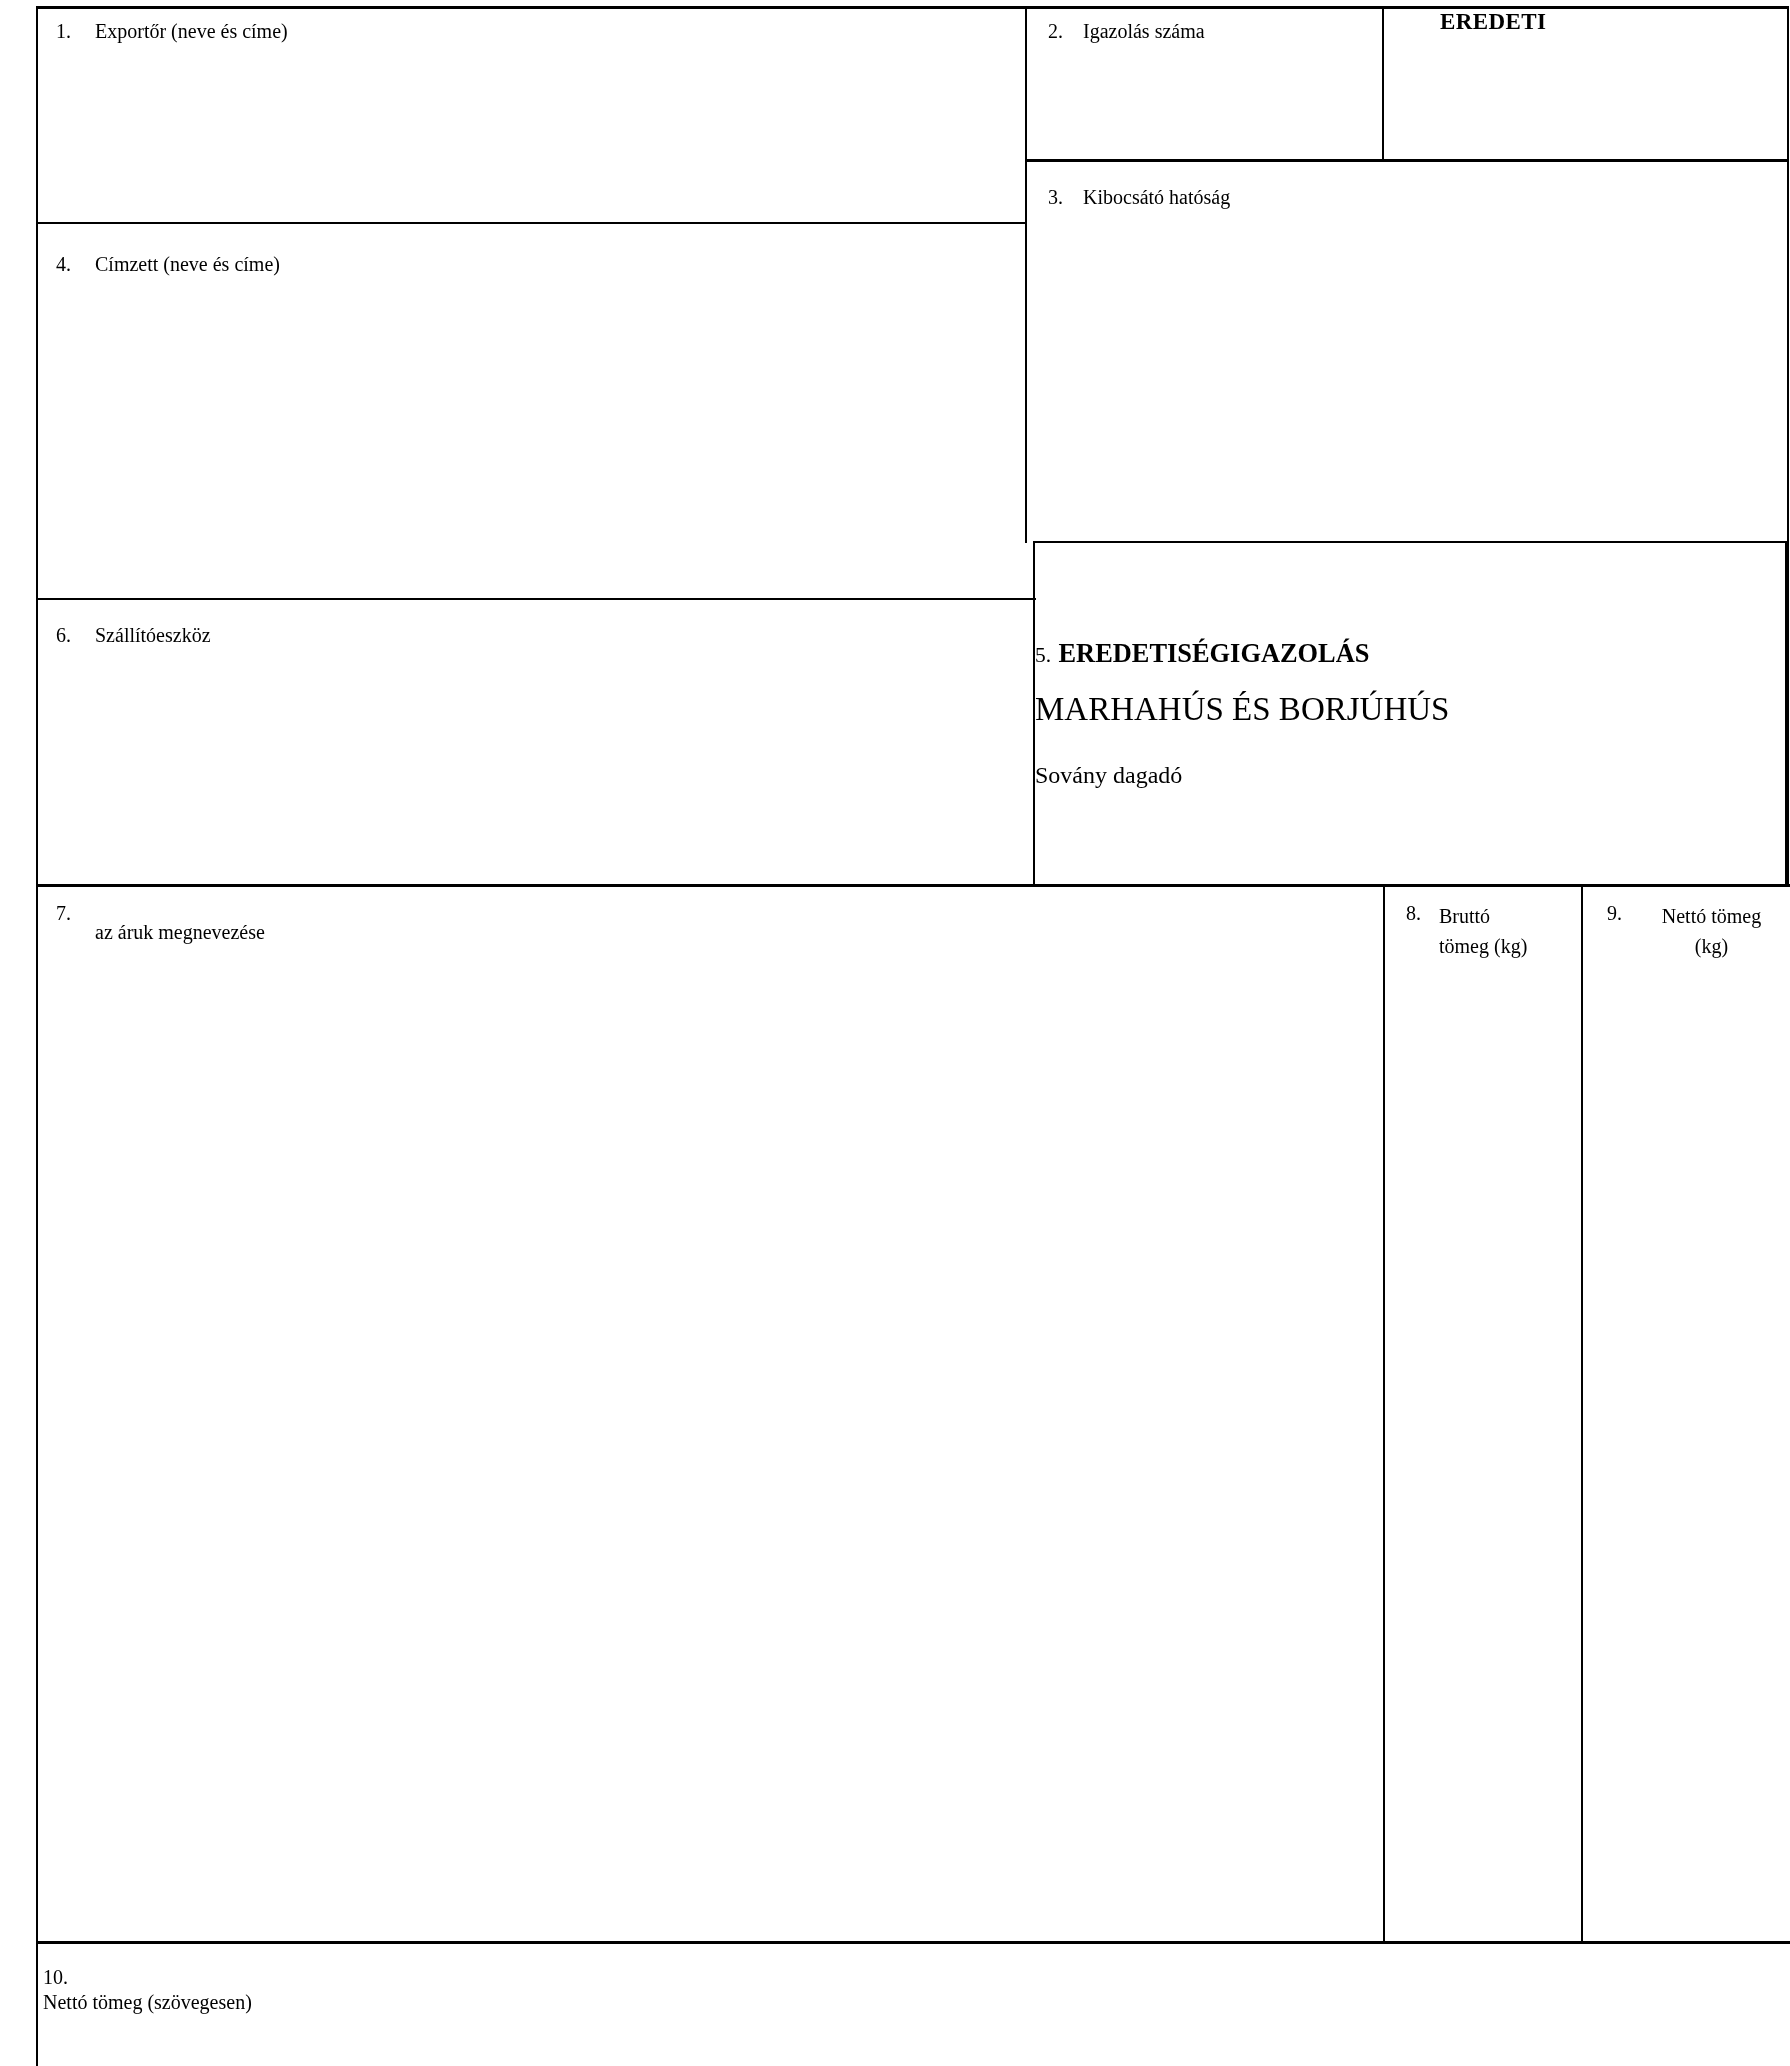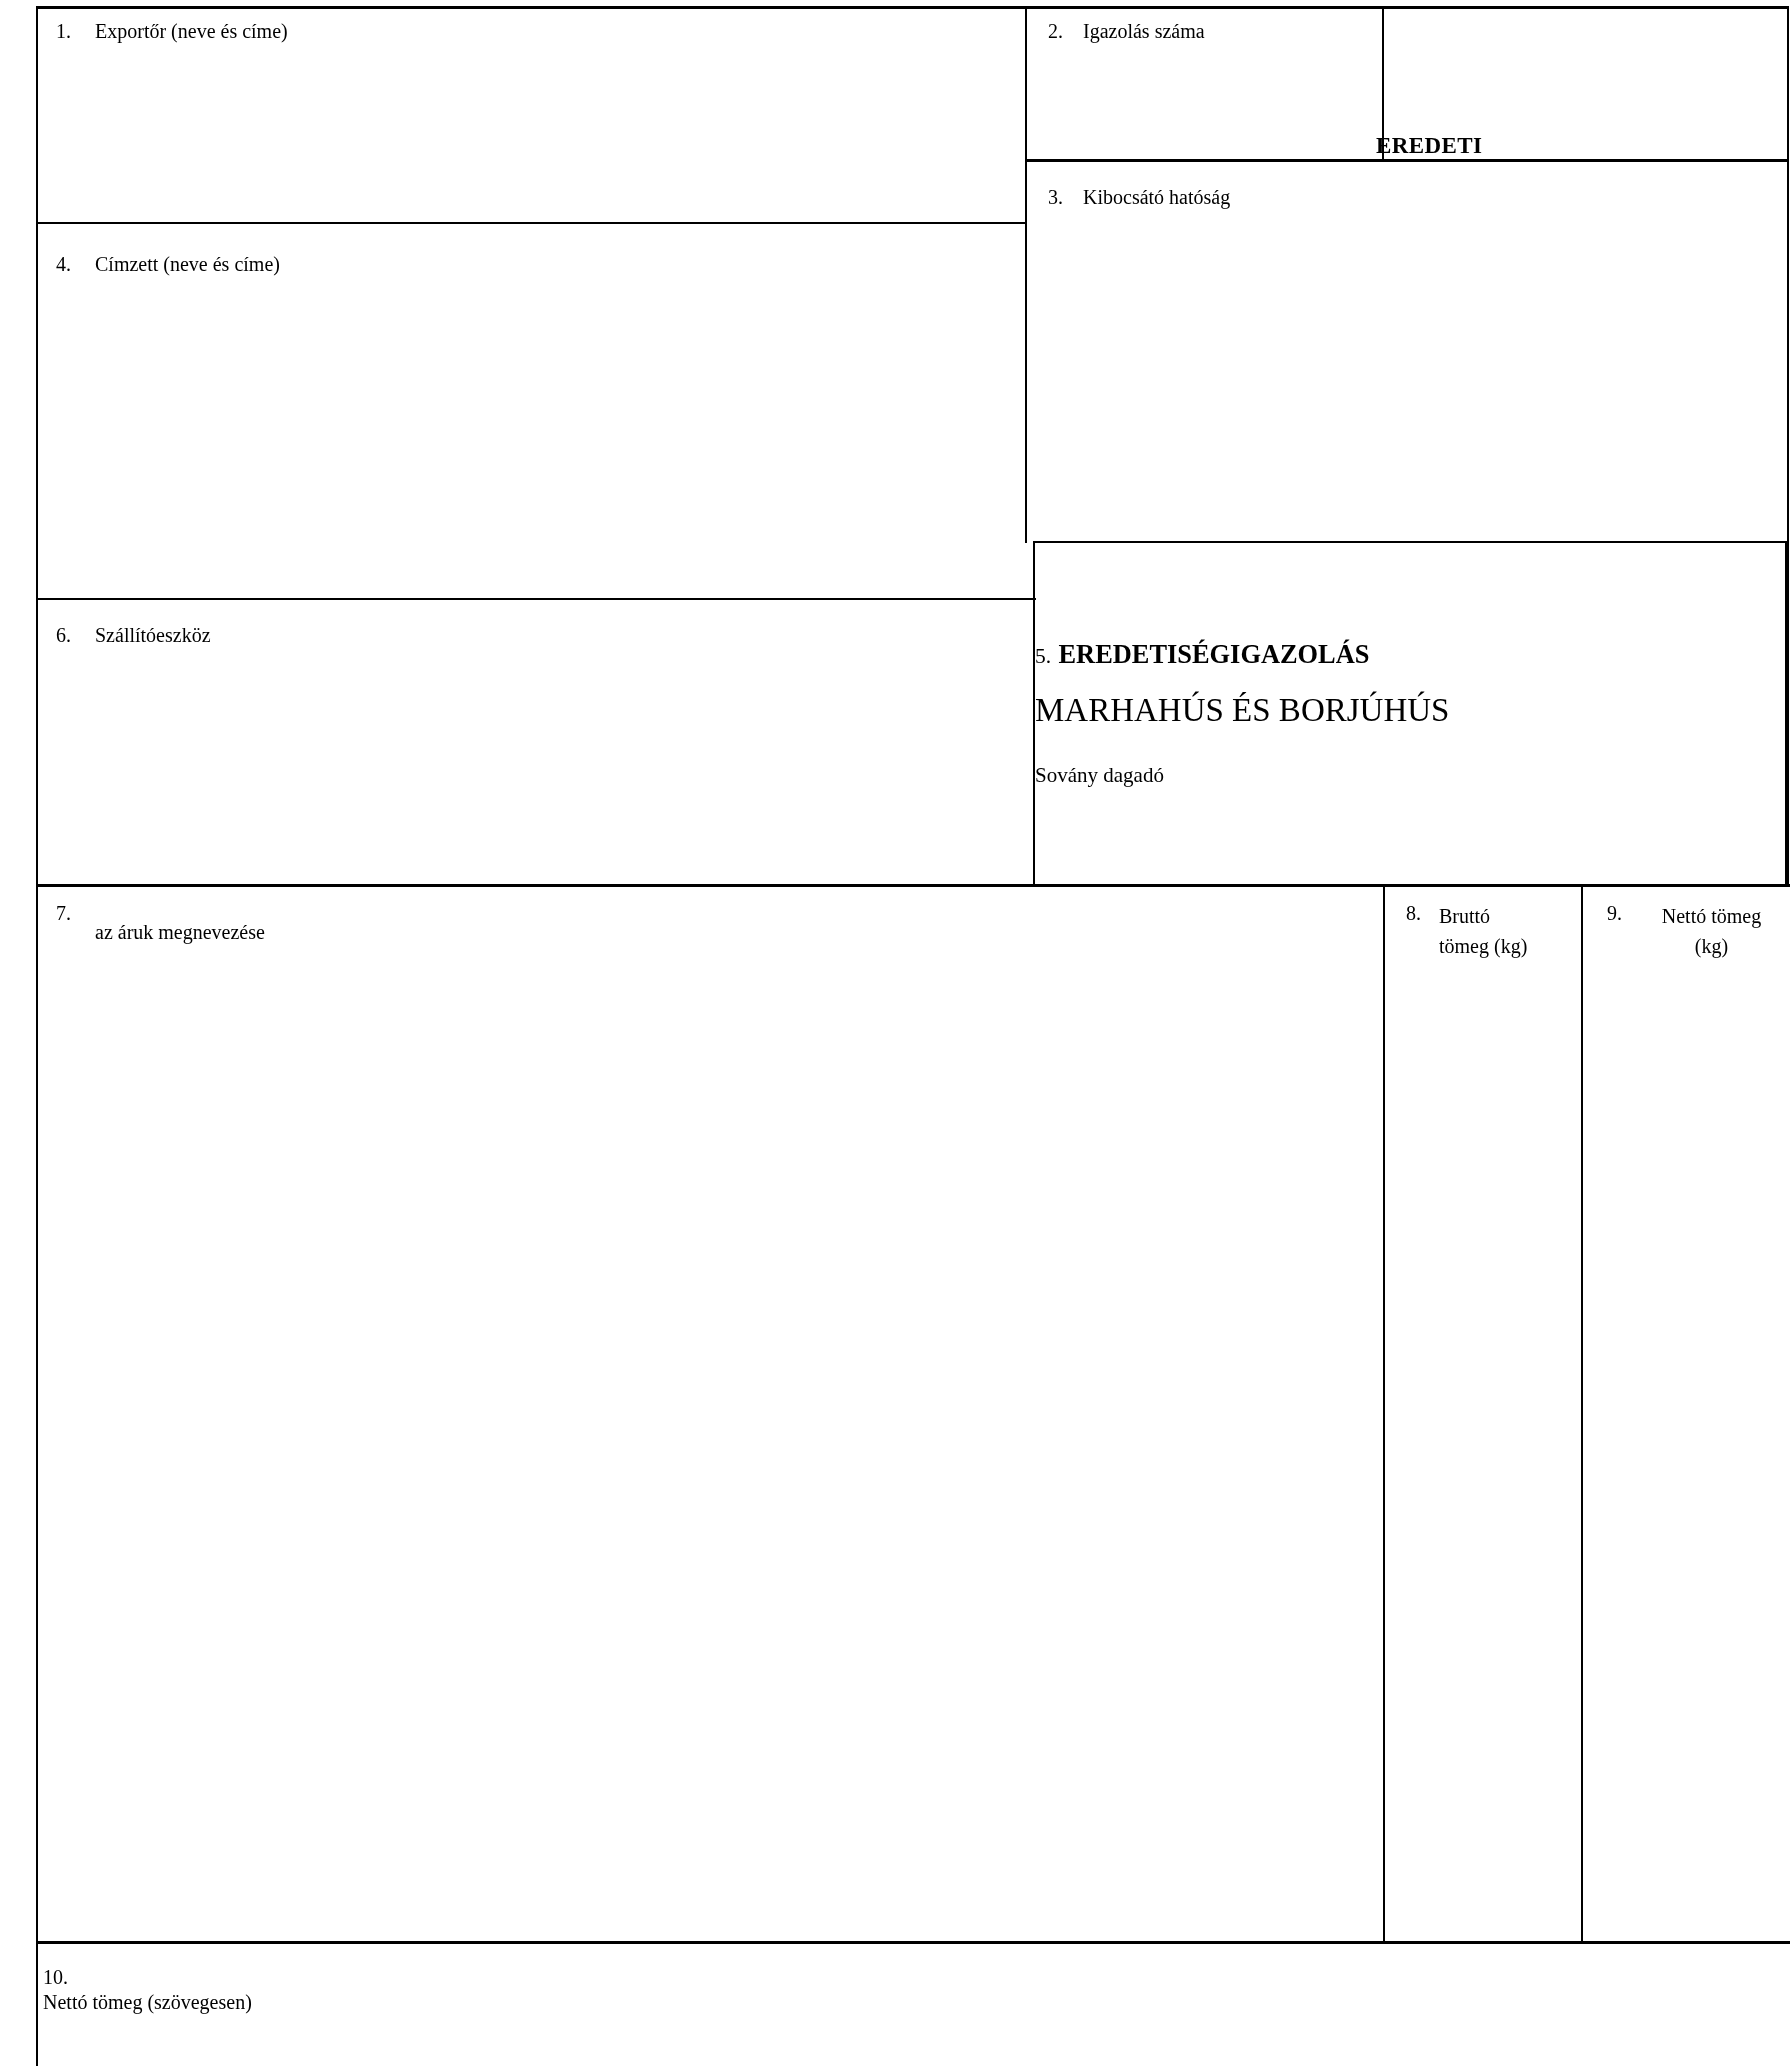--- a/index.html
+++ b/index.html
@@ -18,24 +18,24 @@
   .ml{white-space:pre-line;}
   .box5{
     position:absolute;left:1033px;top:541px;width:754px;height:345px;
     border:2.9px solid #000;box-sizing:border-box;
     display:flex;flex-direction:column;align-items:flex-start;justify-content:center;
     text-align:center;
   }
   .box5 .title1{font-size:26.4px;font-weight:bold;}
   .box5 .title1 .b5num{font-weight:normal;font-size:21.5px;padding-right:7.4px;}
   .box5 .title2{font-size:33px;font-weight:normal;margin-top:21.5px;}
-  .box5 .subtitle{font-size:21px;margin-top:34px;}
+  .box5 .subtitle{font-size:24px;margin-top:34px;}
   .eredeti-cell{
-    position:absolute;left:1320px;top:8.7px;width:403px;height:150px;
-    display:flex;align-items:flex-end;
+    position:absolute;left:1384px;top:8.7px;width:403px;height:150px;
+    display:flex;align-items:flex-start;
     padding-left:56px;box-sizing:border-box;
     font-size:23px;font-weight:bold;letter-spacing:0.4px;
   }
 </style>
 </head>
 <body>
 
 <div class="sheet">
 
   <div class="ln" style="left:36px;top:6.2px;width:1753px;height:2.5px;"></div>

